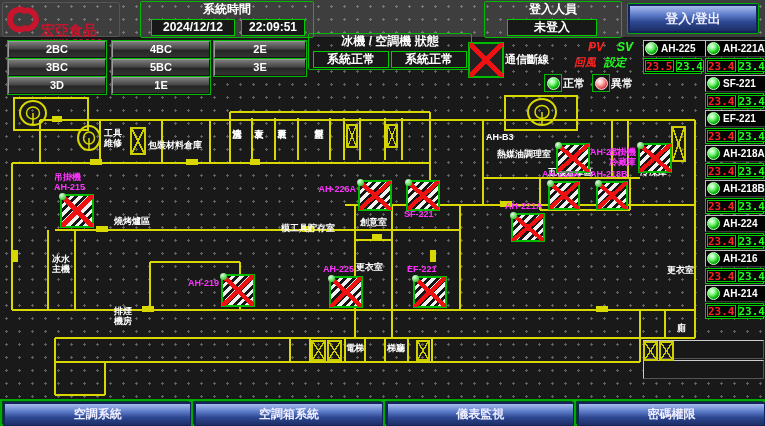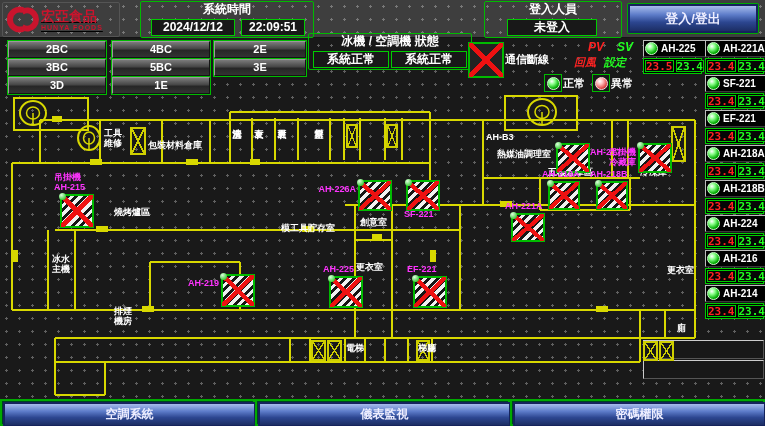--- a/index.html
+++ b/index.html
@@ -75,21 +75,21 @@
 </head>
 <body>
 
 <div id="header" class="abs">
 
   <div class="hsec" style="left:2px;top:2px;width:116px;height:33px;border-color:#555;">
     <svg width="34" height="31" style="position:absolute;left:2px;top:1px;">
       <path d="M18,6 a10,10 0 1 0 0,19" stroke="#c9142d" stroke-width="6" fill="none"></path>
       <path d="M17,8 a9,9 0 1 1 0,15" stroke="#c9142d" stroke-width="6" fill="none"></path>
     </svg>
-    <div class="abs" style="left:38px;top:6px;text-decoration:underline;">
+    <div class="abs" style="left:38px;top:20px;">
       <div id="logo-text">宏亞食品</div>
       <div id="logo-sub">HUNYA FOODS</div>
     </div>
   </div>
 
   <div class="hsec" style="left:140px;top:1px;width:172px;height:35px;">
     <div class="htitle">系統時間</div>
     <div class="hbox" style="left:10px;top:17px;width:82px;height:15px;">2024/12/12</div>
     <div class="hbox" style="left:100px;top:17px;width:62px;height:15px;">22:09:51</div>
   </div>
@@ -307,30 +307,30 @@
 維修</div>
       <div class="plan-label c-w" style="left: 148px; top: 102px;">包裝材料倉庫</div>
       <div class="plan-label c-w v" style="left: 232px; top: 84px;">清洗室</div>
       <div class="plan-label c-w v" style="left: 254px; top: 84px;">女更衣</div>
       <div class="plan-label c-w v" style="left: 277px; top: 84px;">男更衣</div>
       <div class="plan-label c-w v" style="left: 314px; top: 84px;">原料室</div>
       <div class="plan-label c-w" style="left: 486px; top: 94px;">AH-B3</div>
       <div class="plan-label c-w" style="left: 497px; top: 111px;">熱媒油調理室</div>
       <div class="plan-label c-w" style="left: 548px; top: 129px;">五樓倉庫區</div>
       <div class="plan-label c-w" style="left: 640px; top: 129px;">冷凍庫</div>
-      <div class="plan-label c-w" style="left: 114px; top: 169px;">燒烤爐區</div>
+      <div class="plan-label c-w" style="left: 114px; top: 178px;">燒烤爐區</div>
       <div class="plan-label c-w" style="left: 281px; top: 185px;">模工具貯存室</div>
       <div class="plan-label c-w" style="left: 360px; top: 179px;">創意室</div>
       <div class="plan-label c-w" style="left: 356px; top: 224px;">更衣室</div>
       <div class="plan-label c-w" style="left: 52px; top: 216px;">冰水
 主機</div>
       <div class="plan-label c-w" style="left: 114px; top: 268px;">排煙
 機房</div>
       <div class="plan-label c-w" style="left: 346px; top: 305px;">電梯</div>
-      <div class="plan-label c-w" style="left: 387px; top: 305px; padding-left: 31px;">梯廳</div>
+      <div class="plan-label c-w" style="left: 387px; top: 305px;">梯廳</div>
       <div class="plan-label c-w" style="left: 667px; top: 227px;">更衣室</div>
       <div class="plan-label c-w" style="left: 677px; top: 285px;">廁</div>
       <div class="ahu" style="left: 60px; top: 156px; width: 30px; height: 30px;">
         <div class="xmark"></div>
       </div>
       <div class="plan-label c-m" style="left: 54px; top: 134px;">吊掛機
 AH-215</div>
       <div class="ahu" style="left: 221px; top: 236px; width: 30px; height: 29px;">
         <div class="xmark"></div>
       </div>
@@ -373,18 +373,21 @@
       </div>
       <div class="plan-label c-m" style="left: 590px; top: 131px;">AH-218B</div>
     </div>
 </div>
 
 <div id="footer" class="abs">
     <div class="fcell">
       <div class="bluebtn">空調系統</div>
     </div>
     <div class="fcell">
+      <div class="bluebtn">空調箱系統</div>
+    </div>
+    <div class="fcell">
       <div class="bluebtn">儀表監視</div>
     </div>
     <div class="fcell">
       <div class="bluebtn">密碼權限</div>
     </div>
   </div>
 
 </body></html>

